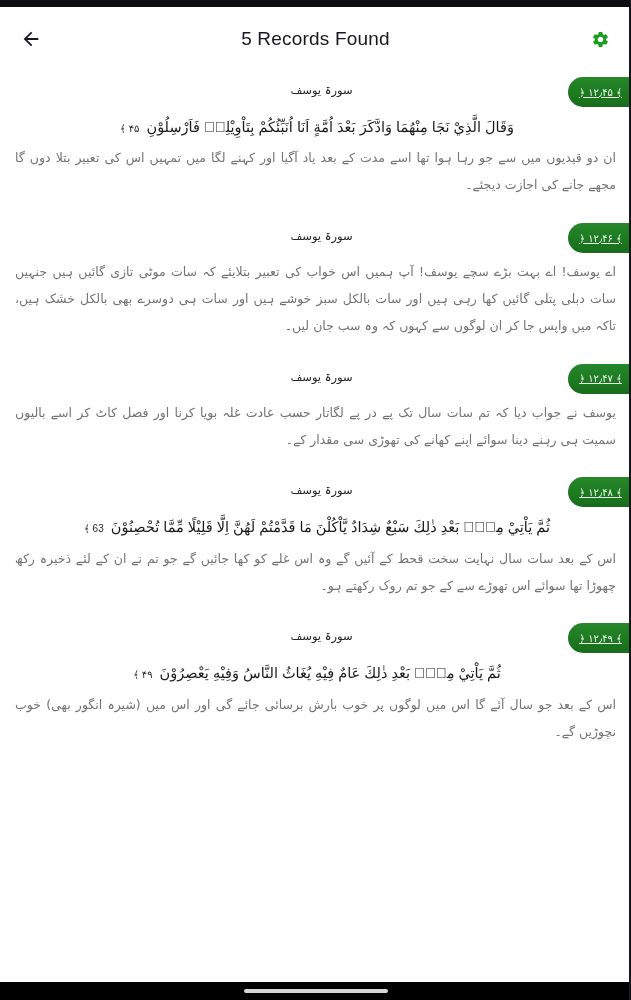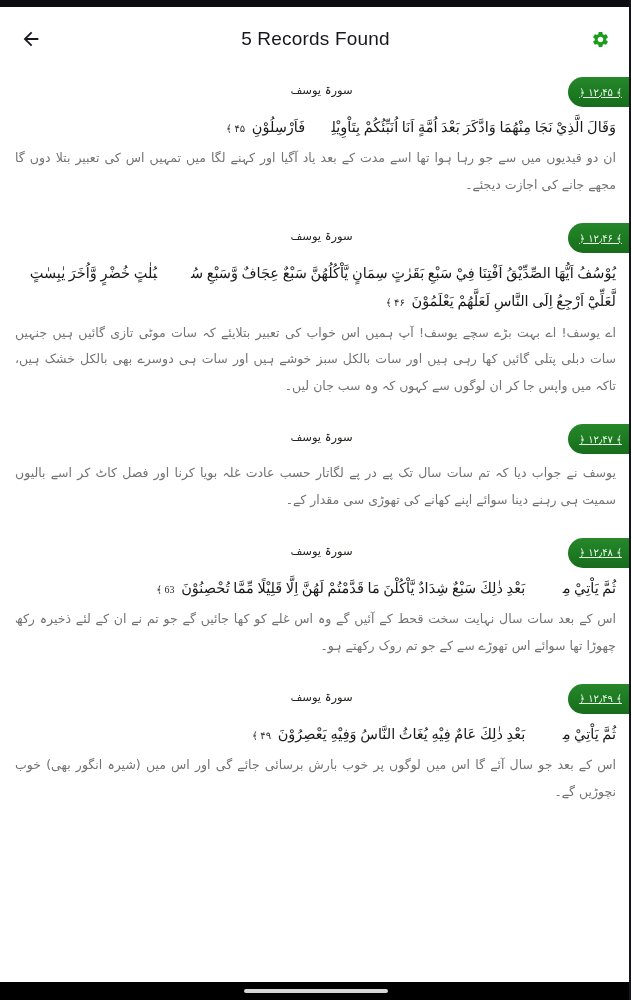--- a/index.html
+++ b/index.html
@@ -36,23 +36,23 @@
   .verse-badge{
     position:absolute;top:0;right:0;height:30px;min-width:58px;
     background:linear-gradient(180deg,#27872b 0%,#1c7a20 55%,#186c1c 100%);
     border-radius:16px 0 0 16px;color:#eef7ee;
     display:flex;align-items:center;justify-content:center;
     font-size:10px;letter-spacing:.5px;padding:0 9px 0 11px;box-sizing:border-box;
     font-family:"DejaVu Sans",sans-serif;
     text-decoration:underline;
   }
   .arabic{
-    direction:rtl;text-align:right;color:#191919;
+    direction:rtl;text-align:center;color:#191919;
     font-size:14.5px;line-height:1.95;padding:4px 15px 0 15px;
-    font-family:Liberation Serif, serif;
+    font-family:Liberation Sans, sans-serif;
   }
   .ayah-num{font-size:10px;color:#2a2a2a;padding:0 3px;}
   .urdu{
     direction:rtl;text-align:justify;color:#737373;
     font-size:12.5px;line-height:2.15;padding:4px 15px 0 15px;
     font-family:"DejaVu Sans",sans-serif;
   }
 
   .bottom-nav{
     position:absolute;bottom:0;left:0;width:100%;height:18px;background:#000000;z-index:50;
@@ -96,21 +96,20 @@
       </div>
       <div class="arabic"><span>وَقَالَ الَّذِيْ نَجَا مِنْهُمَا وَادَّكَرَ بَعْدَ اُمَّةٍ اَنَا اُنَبِّئُكُمْ بِتَاْوِيْلِهٖ فَاَرْسِلُوْنِ</span> <span class="ayah-num">۴۵ ﴾</span></div>
       <div class="urdu">ان دو قیدیوں میں سے جو رہا ہوا تھا اسے مدت کے بعد یاد آگیا اور کہنے لگا میں تمہیں اس کی تعبیر بتلا دوں گا مجھے جانے کی اجازت دیجئے۔</div>
     </div>
 
     <div class="record">
       <div class="record-head">
         <div class="surah-label">سورۃ یوسف</div>
         <div class="verse-badge">﴿ ۱۲٫۴۶ ﴾</div>
       </div>
-      <div class="arabic"><span>يُوْسُفُ اَيُّهَا الصِّدِّيْقُ اَفْتِنَا فِيْ سَبْعِ بَقَرٰتٍ سِمَانٍ يَّاْكُلُهُنَّ سَبْعٌ عِجَافٌ وَّسَبْعِ سُنْۢبُلٰتٍ خُضْرٍ وَّاُخَرَ يٰبِسٰتٍ لَّعَلِّيْٓ اَرْجِعُ اِلَى النَّاسِ لَعَلَّهُمْ يَعْلَمُوْنَ</span> <span class="ayah-num">۴۶ ﴾</span></div>
       <div class="urdu">اے یوسف! اے بہت بڑے سچے یوسف! آپ ہمیں اس خواب کی تعبیر بتلایئے کہ سات موٹی تازی گائیں ہیں جنہیں سات دبلی پتلی گائیں کھا رہی ہیں اور سات بالکل سبز خوشے ہیں اور سات ہی دوسرے بھی بالکل خشک ہیں، تاکہ میں واپس جا کر ان لوگوں سے کہوں کہ وہ سب جان لیں۔</div>
     </div>
 
     <div class="record">
       <div class="record-head">
         <div class="surah-label">سورۃ یوسف</div>
         <div class="verse-badge">﴿ ۱۲٫۴۷ ﴾</div>
       </div>
       <div class="urdu">یوسف نے جواب دیا کہ تم سات سال تک پے در پے لگاتار حسب عادت غلہ بویا کرنا اور فصل کاٹ کر اسے بالیوں سمیت ہی رہنے دینا سوائے اپنے کھانے کی تھوڑی سی مقدار کے۔</div>
     </div>

